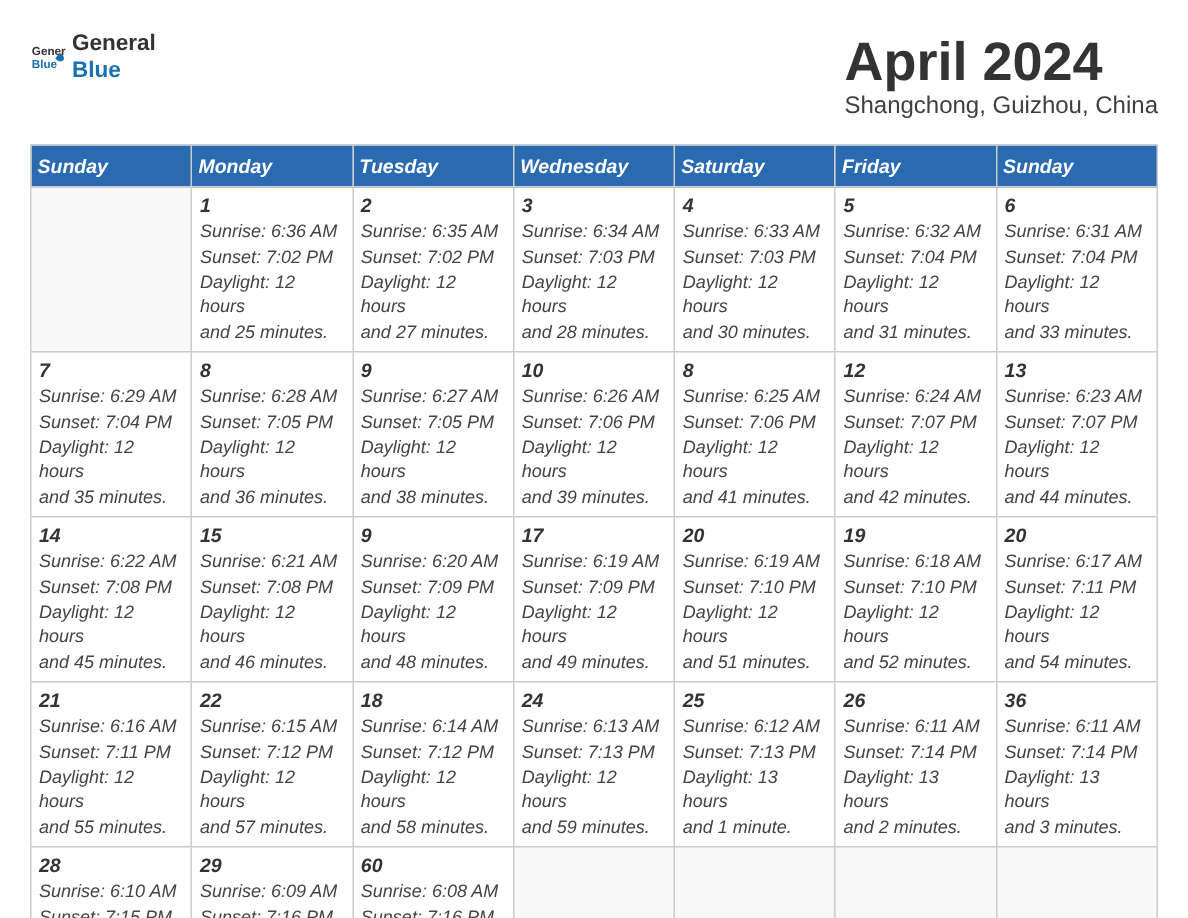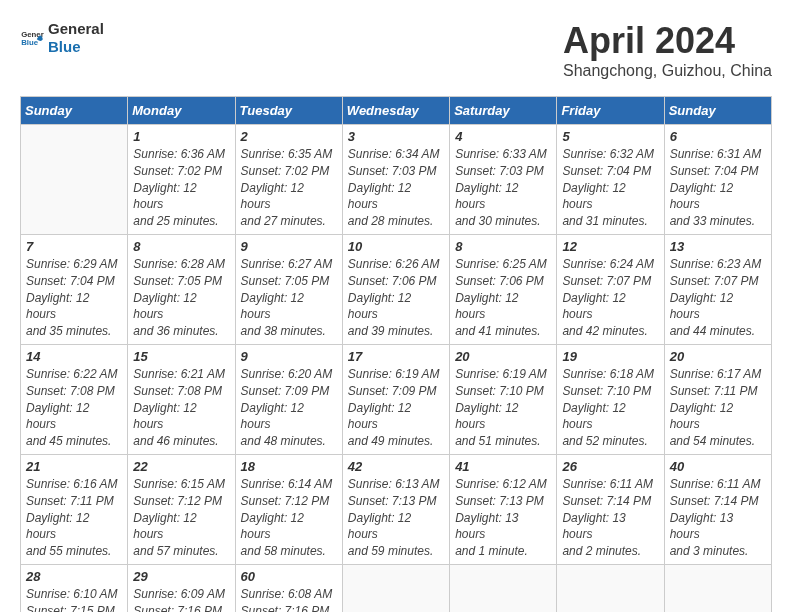--- a/index.html
+++ b/index.html
@@ -202,33 +202,33 @@
         </td>
         <td>
           <div class="day-number">22</div>
           <div class="day-info">Sunrise: 6:15 AM<br>Sunset: 7:12 PM<br>Daylight: 12 hours<br>and 57 minutes.</div>
         </td>
         <td>
           <div class="day-number">18</div>
           <div class="day-info">Sunrise: 6:14 AM<br>Sunset: 7:12 PM<br>Daylight: 12 hours<br>and 58 minutes.</div>
         </td>
         <td>
-          <div class="day-number">42</div>
+          <div class="day-number">24</div>
           <div class="day-info">Sunrise: 6:13 AM<br>Sunset: 7:13 PM<br>Daylight: 12 hours<br>and 59 minutes.</div>
         </td>
         <td>
-          <div class="day-number">41</div>
+          <div class="day-number">25</div>
           <div class="day-info">Sunrise: 6:12 AM<br>Sunset: 7:13 PM<br>Daylight: 13 hours<br>and 1 minute.</div>
         </td>
         <td>
           <div class="day-number">26</div>
           <div class="day-info">Sunrise: 6:11 AM<br>Sunset: 7:14 PM<br>Daylight: 13 hours<br>and 2 minutes.</div>
         </td>
         <td>
-          <div class="day-number">40</div>
+          <div class="day-number">36</div>
           <div class="day-info">Sunrise: 6:11 AM<br>Sunset: 7:14 PM<br>Daylight: 13 hours<br>and 3 minutes.</div>
         </td>
       </tr>
       <tr>
         <td>
           <div class="day-number">28</div>
           <div class="day-info">Sunrise: 6:10 AM<br>Sunset: 7:15 PM<br>Daylight: 13 hours<br>and 5 minutes.</div>
         </td>
         <td>
           <div class="day-number">29</div>

